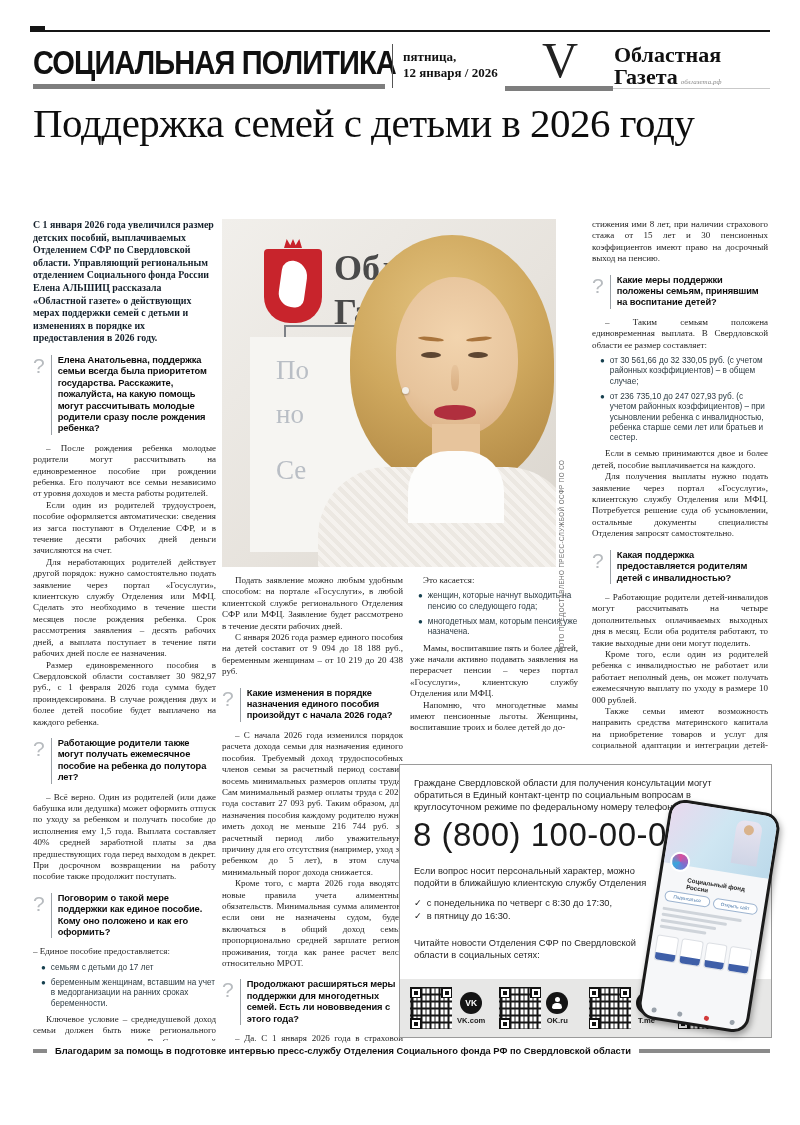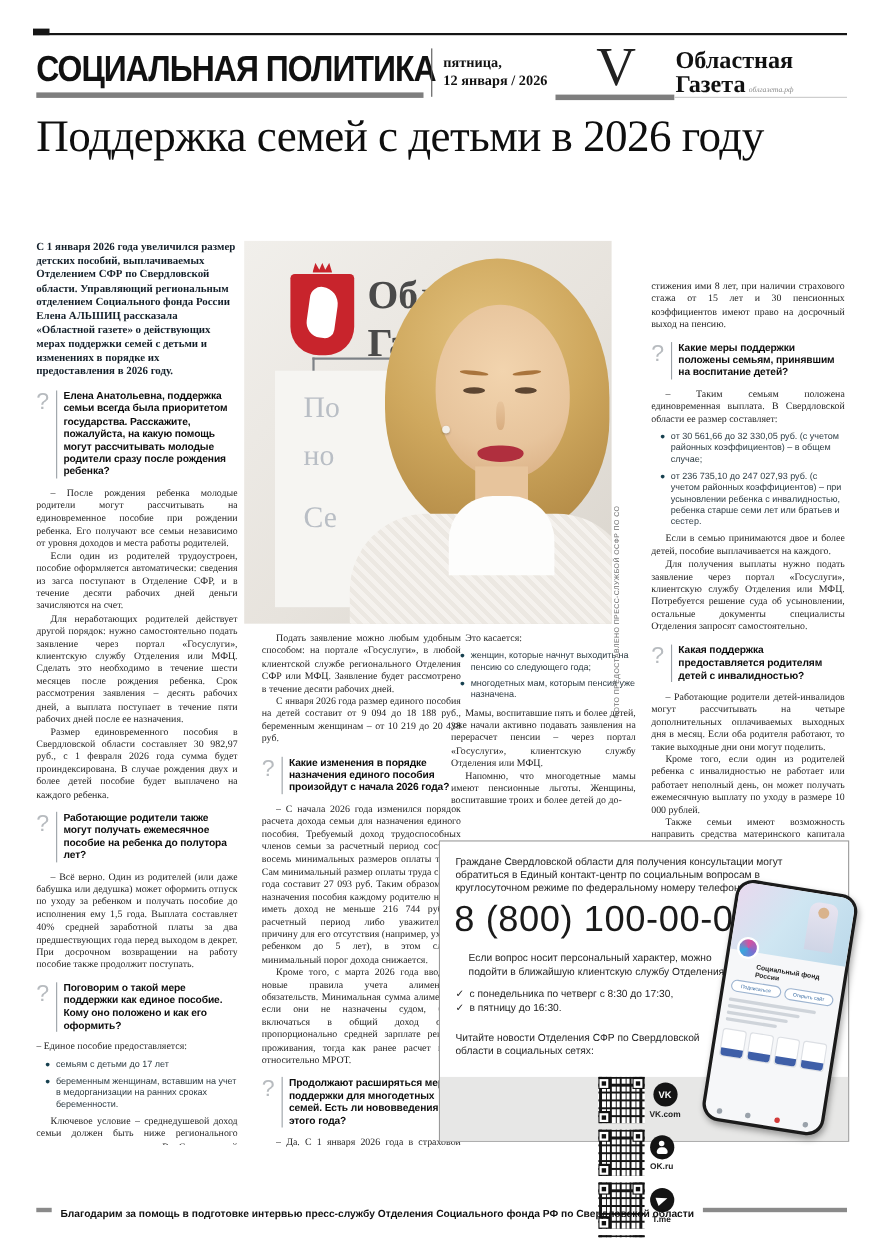--- a/index.html
+++ b/index.html
@@ -23,23 +23,23 @@
   .masthead .site{font-family:"Liberation Serif",serif;font-weight:400;font-style:italic;
         font-size:7px;color:#8b8b8b;margin-left:3px;}
   
   .headline{position:absolute;left:33px;top:100px;width:740px;font-size:41px;line-height:46px;
         font-weight:500;letter-spacing:-0.5px;color:#0e0e0e;white-space:nowrap;}
   .deck{position:absolute;left:35px;top:166px;width:640px;font-family:"Liberation Sans",sans-serif;
         font-weight:700;font-size:14.5px;line-height:20.5px;letter-spacing:-0.2px;color:#050505;}
   
   .col{position:absolute;overflow:hidden;}
   #col-0{left:33px; top:219px;width:183px;height:822px;}
-  #col-1{left:222px;top:575px;width:181px;height:468px;margin-left:16px;}
+  #col-1{left:222px;top:575px;width:181px;height:468px;}
   #col-2{left:410px;top:575px;width:168px;height:186px;}
-  #col-3{left:592px;top:219px;width:176px;height:534px;margin-top:36px;}
+  #col-3{left:592px;top:219px;width:176px;height:534px;}
   .b-p,.b-pc{font-size:9px;line-height:11.4px;text-align:justify;color:#1d1d1d;}
   .b-p{text-indent:13px;font-family:Liberation Serif, serif;}
   .b-pc{text-indent:0;}
   .b-lead{font-weight:700;font-size:9.9px;line-height:12.6px;color:#14202b;margin-bottom:10px;}
   .b-q{display:flex;gap:6px;margin:10px 0 8px;}
   .q-mark{font-family:"Liberation Sans",sans-serif;font-weight:400;font-size:21px;line-height:22px;color:#b7bbbf;}
   .q-rule{width:1px;background:#9aa0a6;flex:0 0 1px;}
   .q-text{font-family:"Liberation Sans",sans-serif;font-weight:700;font-size:9.3px;
         line-height:11.4px;letter-spacing:-0.1px;color:#0d0d0d;}
   .b-li{display:flex;gap:5px;margin:5px 0 5px 8px;font-family:"Liberation Sans",sans-serif;
@@ -84,26 +84,26 @@
         box-shadow:0 1px 2px rgba(0,0,0,.25);}
   .photo-credit{position:absolute;left:558px;top:308px;height:345px;width:10px;
         writing-mode:vertical-rl;transform:rotate(180deg);font-family:"Liberation Sans",sans-serif;
         font-size:6.3px;letter-spacing:.4px;color:#6f6f6f;white-space:nowrap;}
   
   .infobox{position:absolute;left:399px;top:764px;width:371px;height:272px;border:1px solid #9a9a9a;
         background:#fff;font-family:"Liberation Sans",sans-serif;}
   .ib-intro{position:absolute;left:14px;top:12px;width:330px;font-size:9.3px;line-height:12px;color:#1f1f1f;}
   .ib-phone{position:absolute;left:13px;top:52px;font-size:33px;line-height:36px;font-weight:400;
         letter-spacing:.5px;color:#1a1a1a;}
-  .ib-note{position:absolute;left:14px;top:100px;width:245px;font-size:9.3px;line-height:12px;color:#1f1f1f;margin-left:12px;}
+  .ib-note{position:absolute;left:14px;top:100px;width:245px;font-size:9.3px;line-height:12px;color:#1f1f1f;}
   .ib-hours{position:absolute;left:14px;top:132px;font-size:9.3px;line-height:13px;color:#1f1f1f;}
   .ib-hours .chk:before{content:"✓";margin-right:5px;color:#1f1f1f;}
   .ib-social{position:absolute;left:14px;top:172px;width:230px;font-size:9.3px;line-height:12px;color:#1f1f1f;}
   .qr-band{position:absolute;left:0;bottom:0;width:100%;height:58px;background:#e7e7e6;
-        display:flex;align-items:center;gap:6px;padding:0 10px;box-sizing:border-box;flex-direction:column;}
+        display:flex;align-items:center;gap:6px;padding:0 10px;box-sizing:border-box;}
   .qr-unit{display:flex;align-items:center;gap:5px;width:84px;}
   .qr{width:42px;height:42px;background-color:#fff;flex:0 0 auto;
       background-image:
         linear-gradient(#111,#111),linear-gradient(#fff,#fff),linear-gradient(#111,#111),
         linear-gradient(#111,#111),linear-gradient(#fff,#fff),linear-gradient(#111,#111),
         linear-gradient(#111,#111),linear-gradient(#fff,#fff),linear-gradient(#111,#111),
         repeating-linear-gradient(0deg,#15151500 0 2px,#151515 2px 4px,#ffffff00 4px 7px),
         repeating-linear-gradient(90deg,#151515 0 2px,#fff 2px 5px,#151515 5px 6px,#fff 6px 9px);
       background-repeat:no-repeat,no-repeat,no-repeat,no-repeat,no-repeat,no-repeat,no-repeat,no-repeat,no-repeat,repeat,repeat;
       background-size:4px 4px,8px 8px,11px 11px, 4px 4px,8px 8px,11px 11px, 4px 4px,8px 8px,11px 11px, auto,auto;
@@ -137,21 +137,21 @@
   .ph-lines{margin:6px 6px 0;}
   .ph-line{height:3px;border-radius:2px;background:#cfd4da;margin-bottom:3px;}
   .ph-line.w60{width:60%;}.ph-line.w85{width:85%;}.ph-line.w70{width:70%;}.ph-line.w50{width:50%;}
   .ph-cards{display:flex;gap:3px;margin:7px 5px 0;}
   .ph-card{flex:1;height:24px;border-radius:3px;background:#fff;border:1px solid #dcdfe4;position:relative;}
   .ph-card:after{content:"";position:absolute;left:0;right:0;bottom:0;height:7px;background:#3f5fa8;border-radius:0 0 3px 3px;}
   .ph-nav{position:absolute;left:0;right:0;bottom:4px;display:flex;justify-content:space-around;}
   .ph-dot{width:5px;height:5px;border-radius:50%;background:#9aa2ab;}
   .ph-dot.red{background:#d23b3b;}
   
-  .footer{position:absolute;left:33px;top:1098px;width:737px;display:flex;gap:8px;}
+  .footer{position:absolute;left:33px;top:1046px;width:737px;display:flex;align-items:center;gap:8px;}
   .footer-tab{width:14px;height:4px;background:#8a8a8a;flex:0 0 auto;}
   .footer-text{font-family:"Liberation Sans",sans-serif;font-weight:700;font-size:9.3px;color:#111;white-space:nowrap;}
   .footer-line{flex:1;height:4px;background:#8a8a8a;}
 </style>
 </head>
 <body>
 
 <div id="page">
 
   <div class="top-tab"></div>

